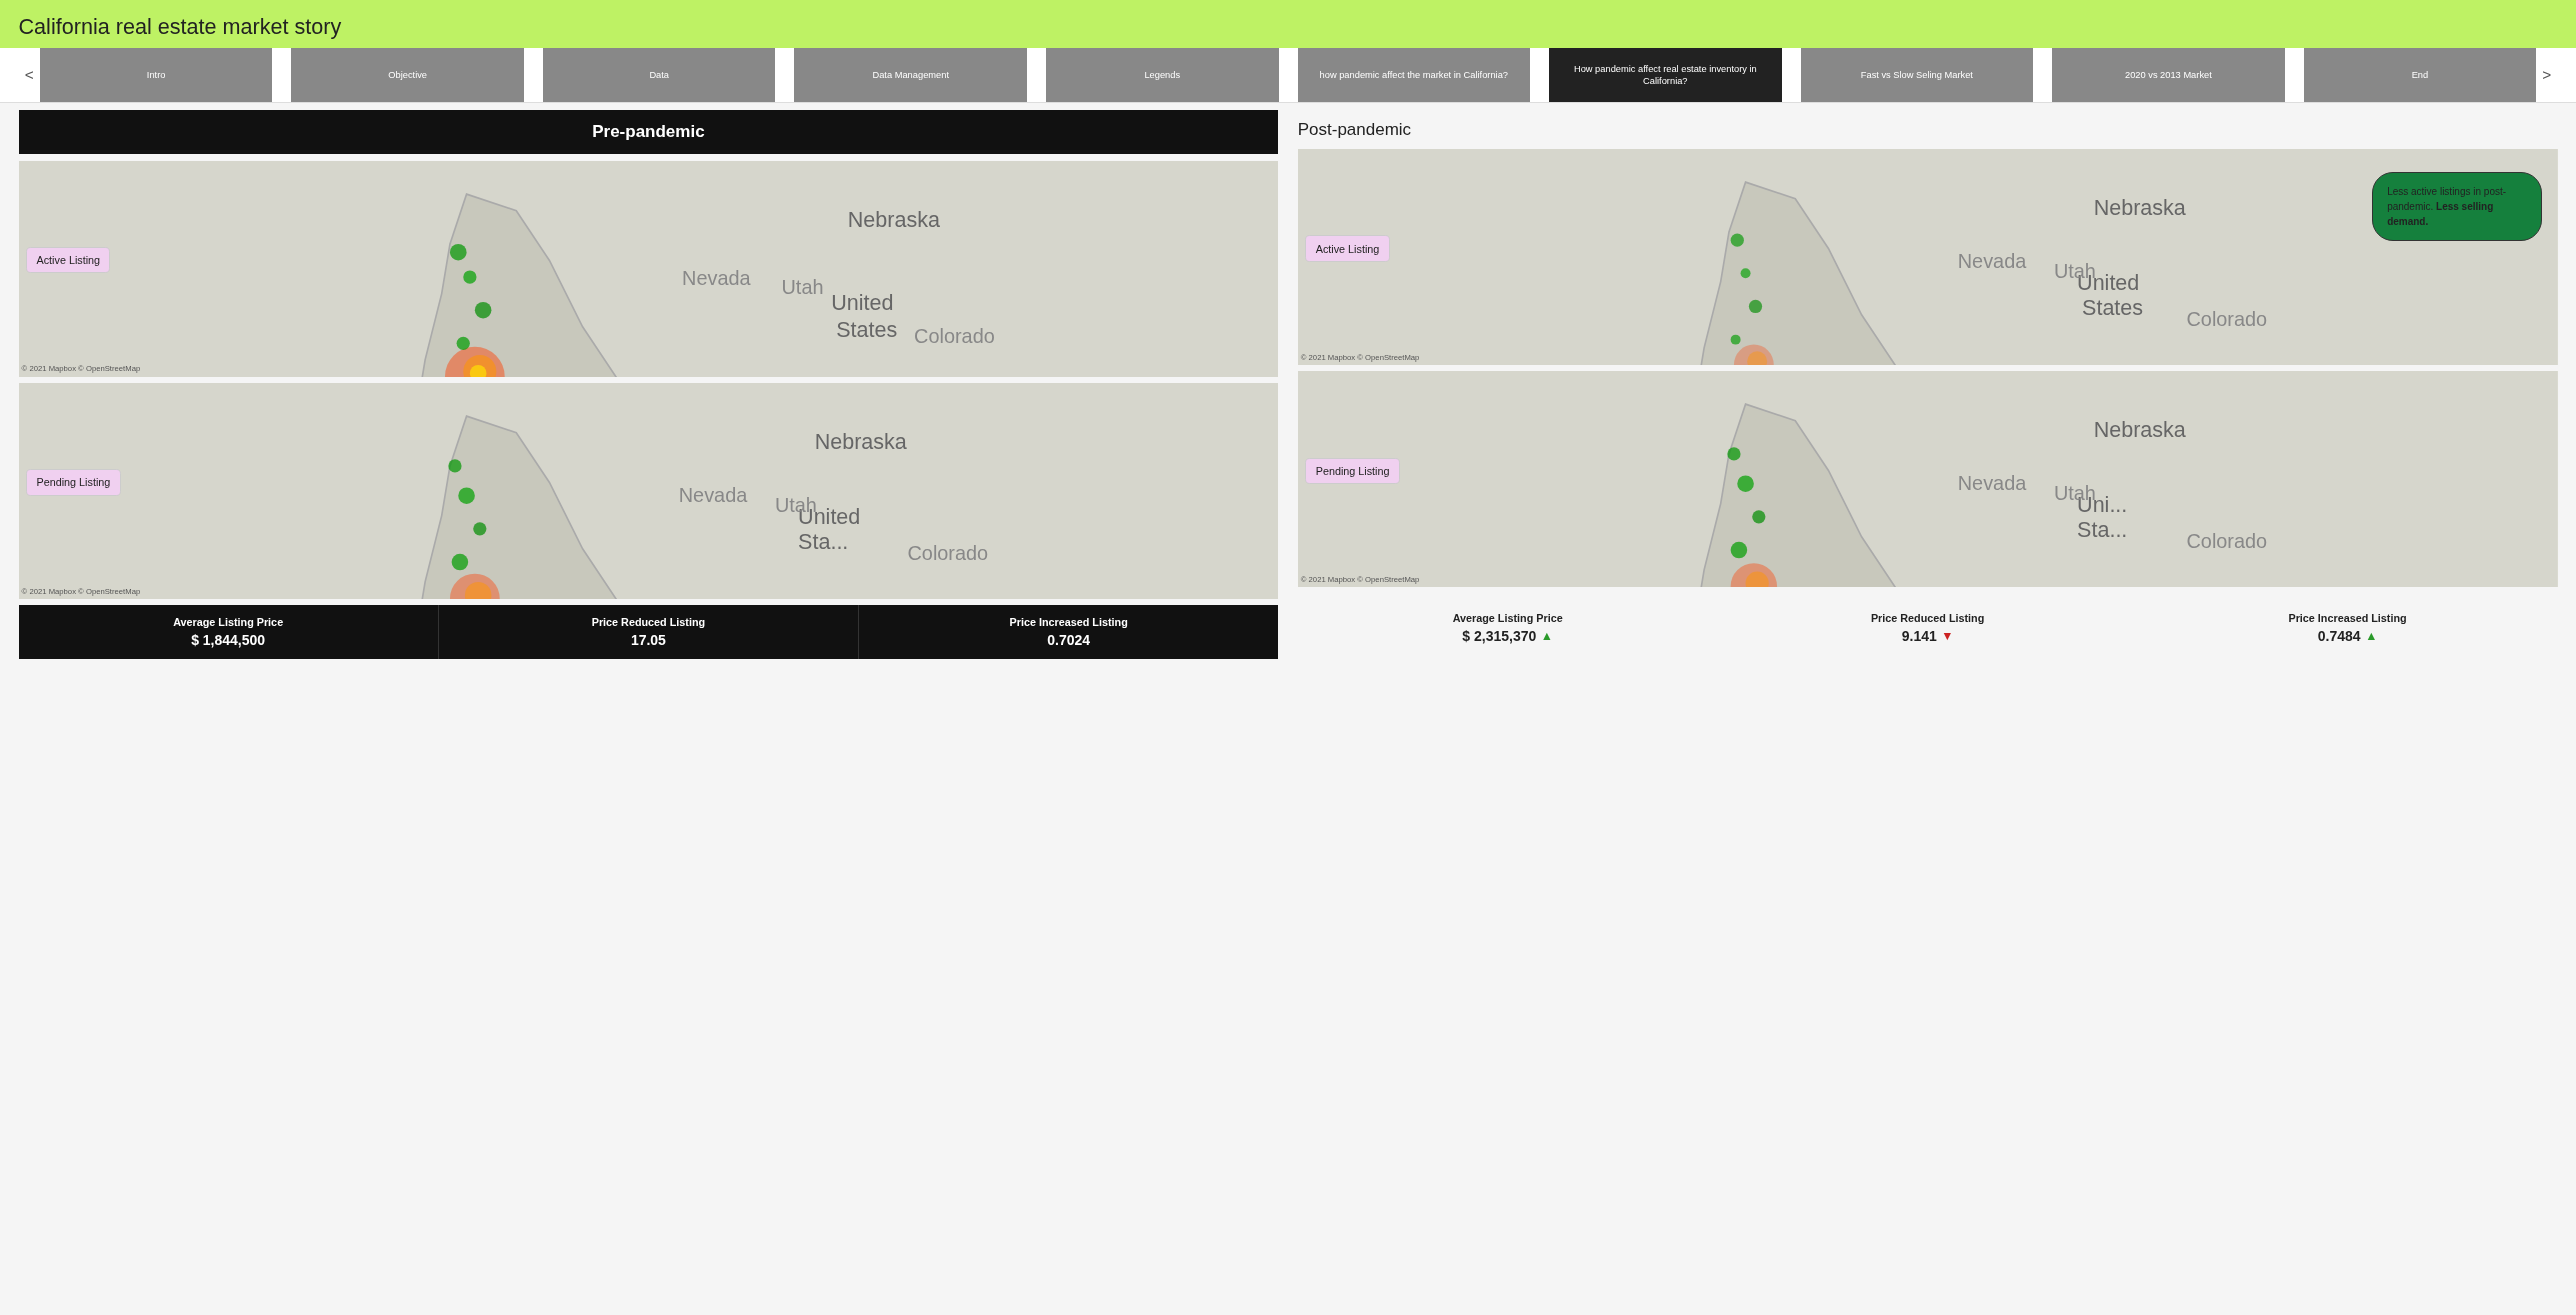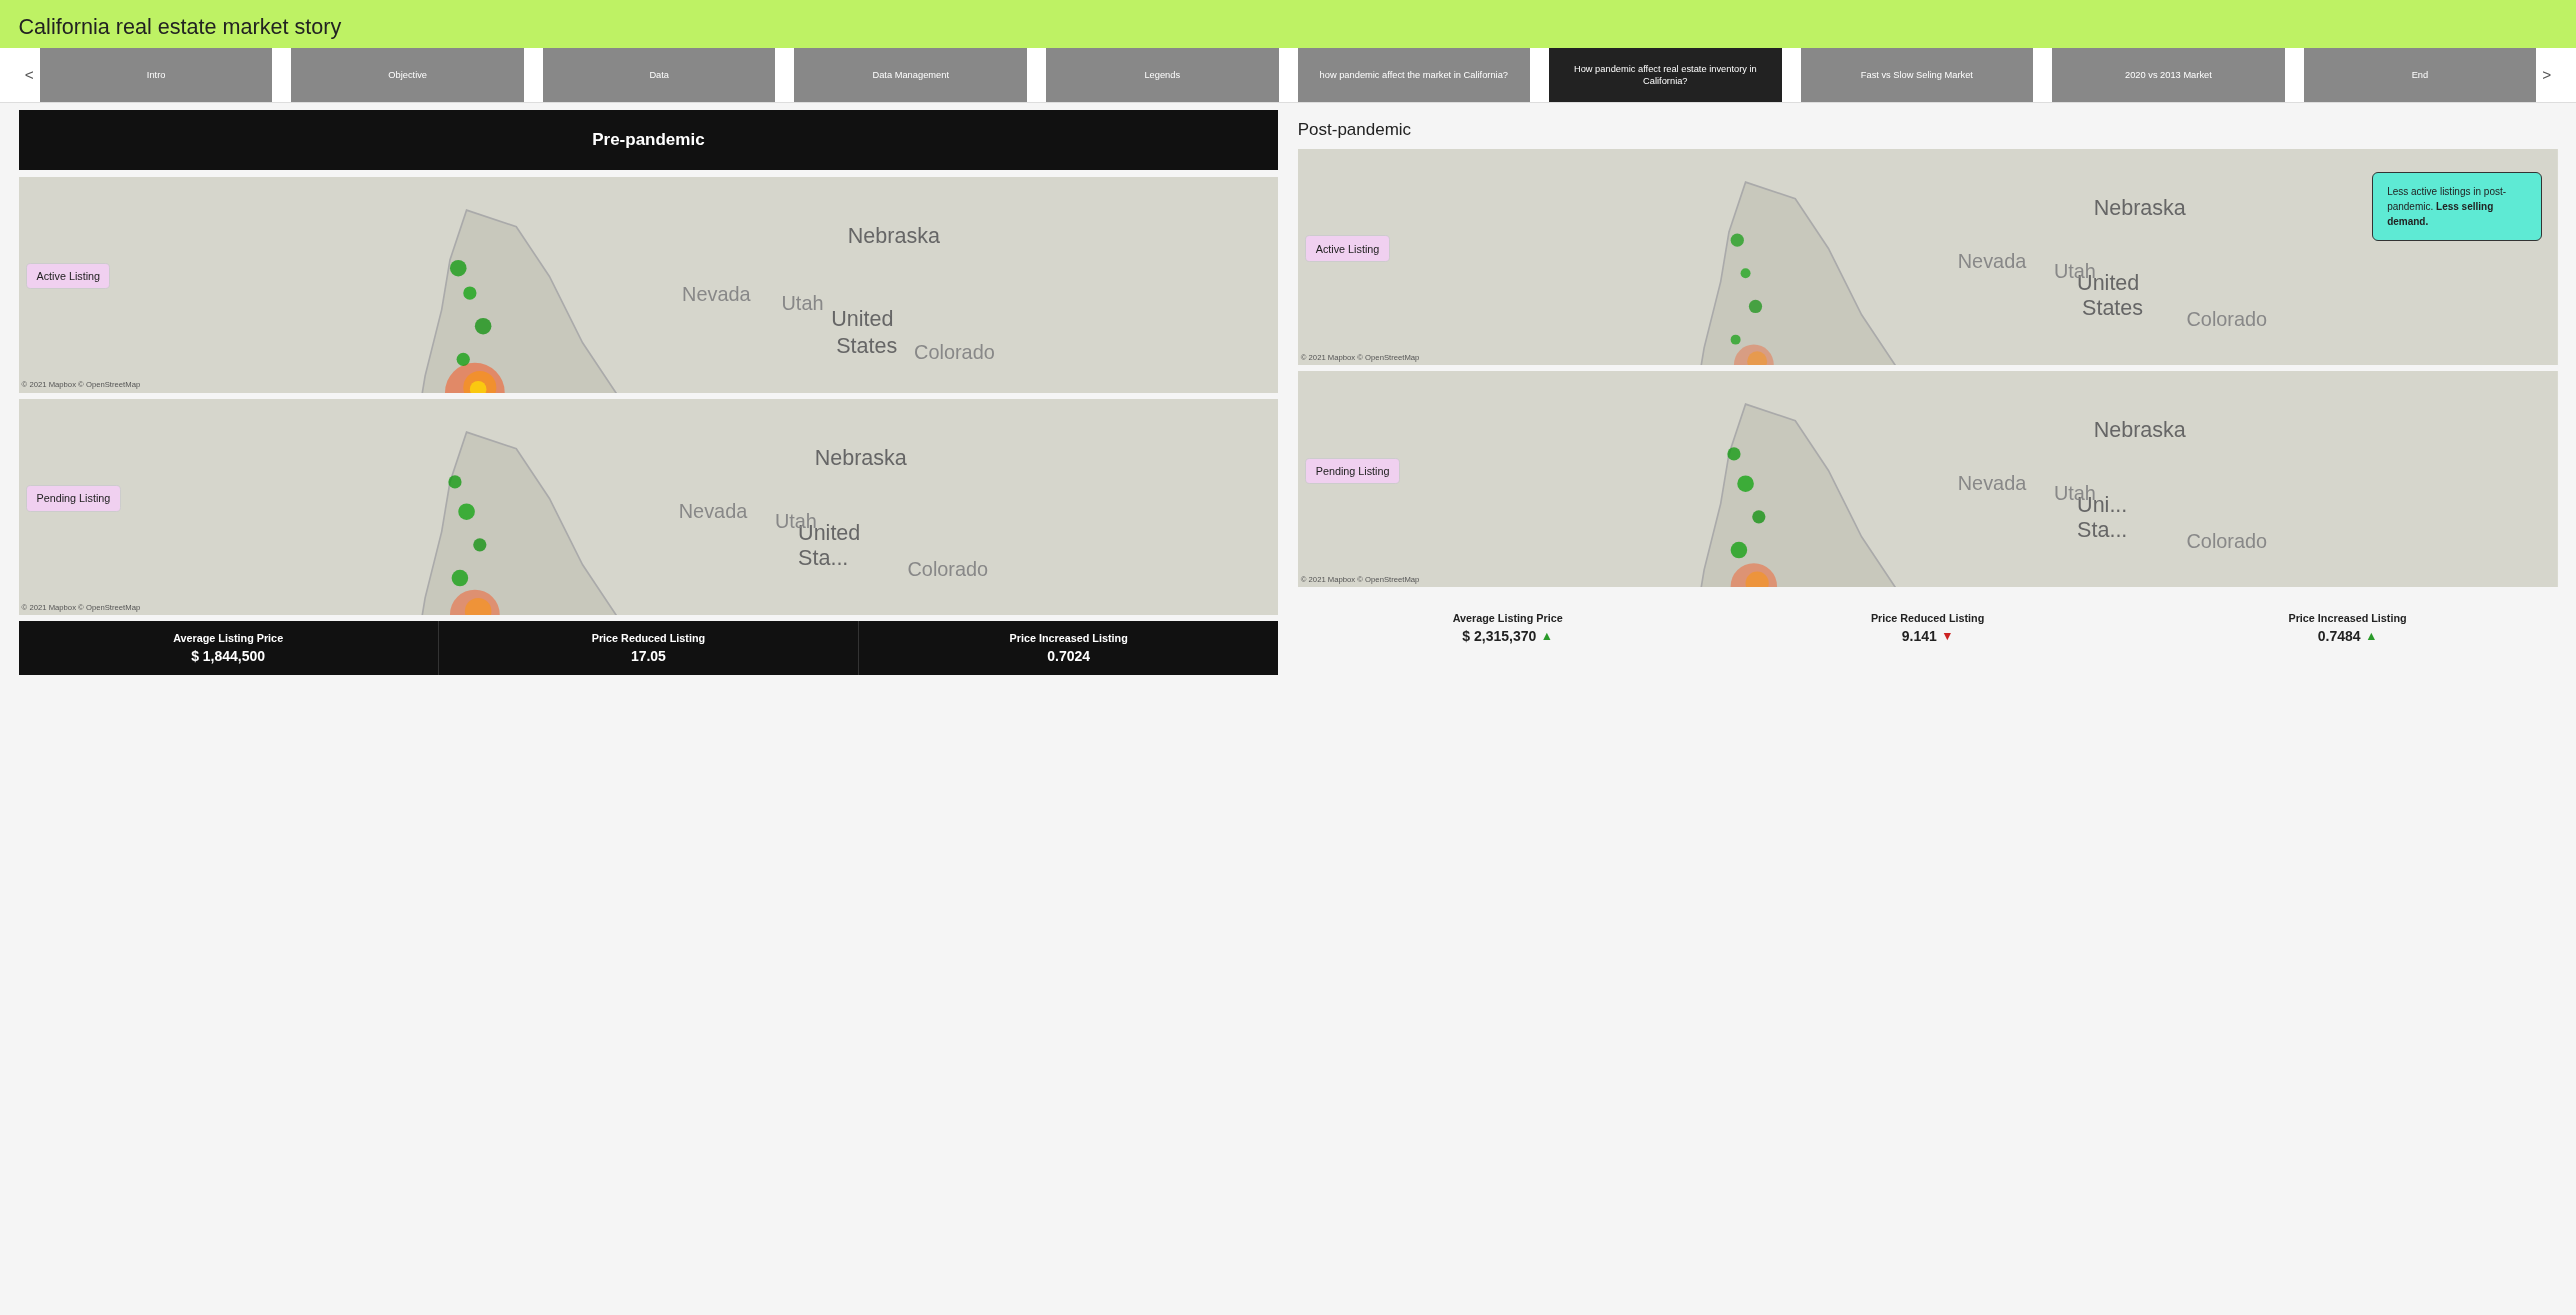--- a/index.html
+++ b/index.html
@@ -69,21 +69,21 @@
       flex: 1;
       display: flex;
       flex-direction: column;
       gap: 6.2px;
     }
     .panel-title-bar {
       background: #111;
       color: #fff;
       text-align: center;
       font-size: 17px;
-      padding: 20px 0;
+      padding: 12px 0;
       font-weight: 600;
     }
     .map-section {
       position: relative;
       background: #e8e8e0;
       height: 216px;
       overflow: hidden;
     }
     .map-label {
       position: absolute;
@@ -146,23 +146,23 @@
     .right-panel-title {
       font-size: 17px;
       font-weight: 400;
       padding: 9.3px 0 3.1px 0;
     }
     
     .annotation-box {
       position: absolute;
       right: 15.4px;
       top: 23px;
-      background: #5eead4;
+      background: #15803d;
       border: 1.5px solid #333;
-      border-radius: 6px;
+      border-radius: 21px;
       padding: 10.8px 14px;
       font-size: 10px;
       line-height: 1.5;
       max-width: 170px;
       z-index: 10;
     }
     .annotation-box b {
       font-weight: 700;
     }
     

